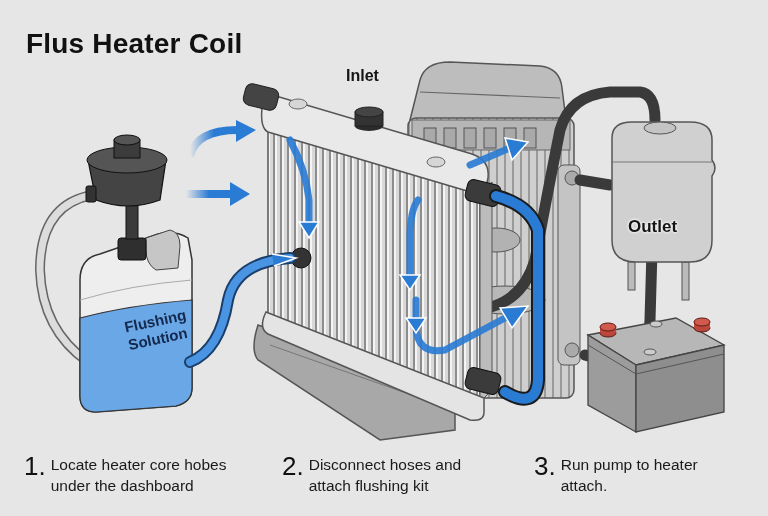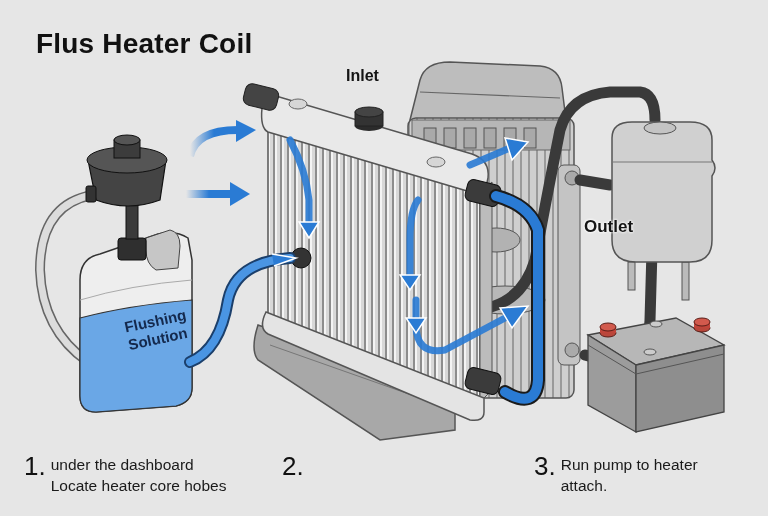--- a/index.html
+++ b/index.html
@@ -4,29 +4,29 @@
 <style>
   html, body { margin: 0; padding: 0; }
   body {
     width: 768px; height: 516px; overflow: hidden;
     background: #e6e6e6;
     font-family: "Liberation Sans", "DejaVu Sans", sans-serif;
     position: relative;
     color: #111;
   }
   .title {
-    position: absolute; left: 36px; top: 28px;
+    position: absolute; left: 26px; top: 28px;
     font-size: 28px; font-weight: 700; letter-spacing: 0.2px;
     color: #111;
   }
   .label {
     position: absolute; font-size: 16px; font-weight: 600; color: #151515;
   }
   .label.inlet { left: 346px; top: 67px; text-align: center; }
-  .label.outlet { left: 584px; top: 217px; font-size: 17px;
+  .label.outlet { left: 628px; top: 217px; font-size: 17px;
     text-shadow: 0 0 3px #fff, 0 0 3px #fff; }
   svg.illus { position: absolute; left: 0; top: 0; }
   .jug-text {
     position: absolute; left: 126px; top: 312px;
     transform: rotate(-12deg);
     font-size: 15px; font-weight: 600; color: #14294d;
     line-height: 18px; text-align: left;
   }
   .steps {
     position: absolute; left: 0; top: 452px; width: 768px; height: 60px;
@@ -195,26 +195,30 @@
 
 <div class="jug-text">
   <div>Flushing</div>
   <div>Solution</div>
 </div>
 
 <div class="steps">
   <div class="step s1">
     <span class="num">1.</span>
     <div class="txt">
+      <div>Locate heater core hobes</div>
       <div>under the dashboard</div>
-      <div>Locate heater core hobes</div>
     </div>
   </div>
   <div class="step s2">
     <span class="num">2.</span>
+    <div class="txt">
+      <div>Disconnect hoses and</div>
+      <div>attach flushing kit</div>
+    </div>
   </div>
   <div class="step s3">
     <span class="num">3.</span>
     <div class="txt">
       <div>Run pump to heater</div>
       <div>attach.</div>
     </div>
   </div>
 </div>
 

